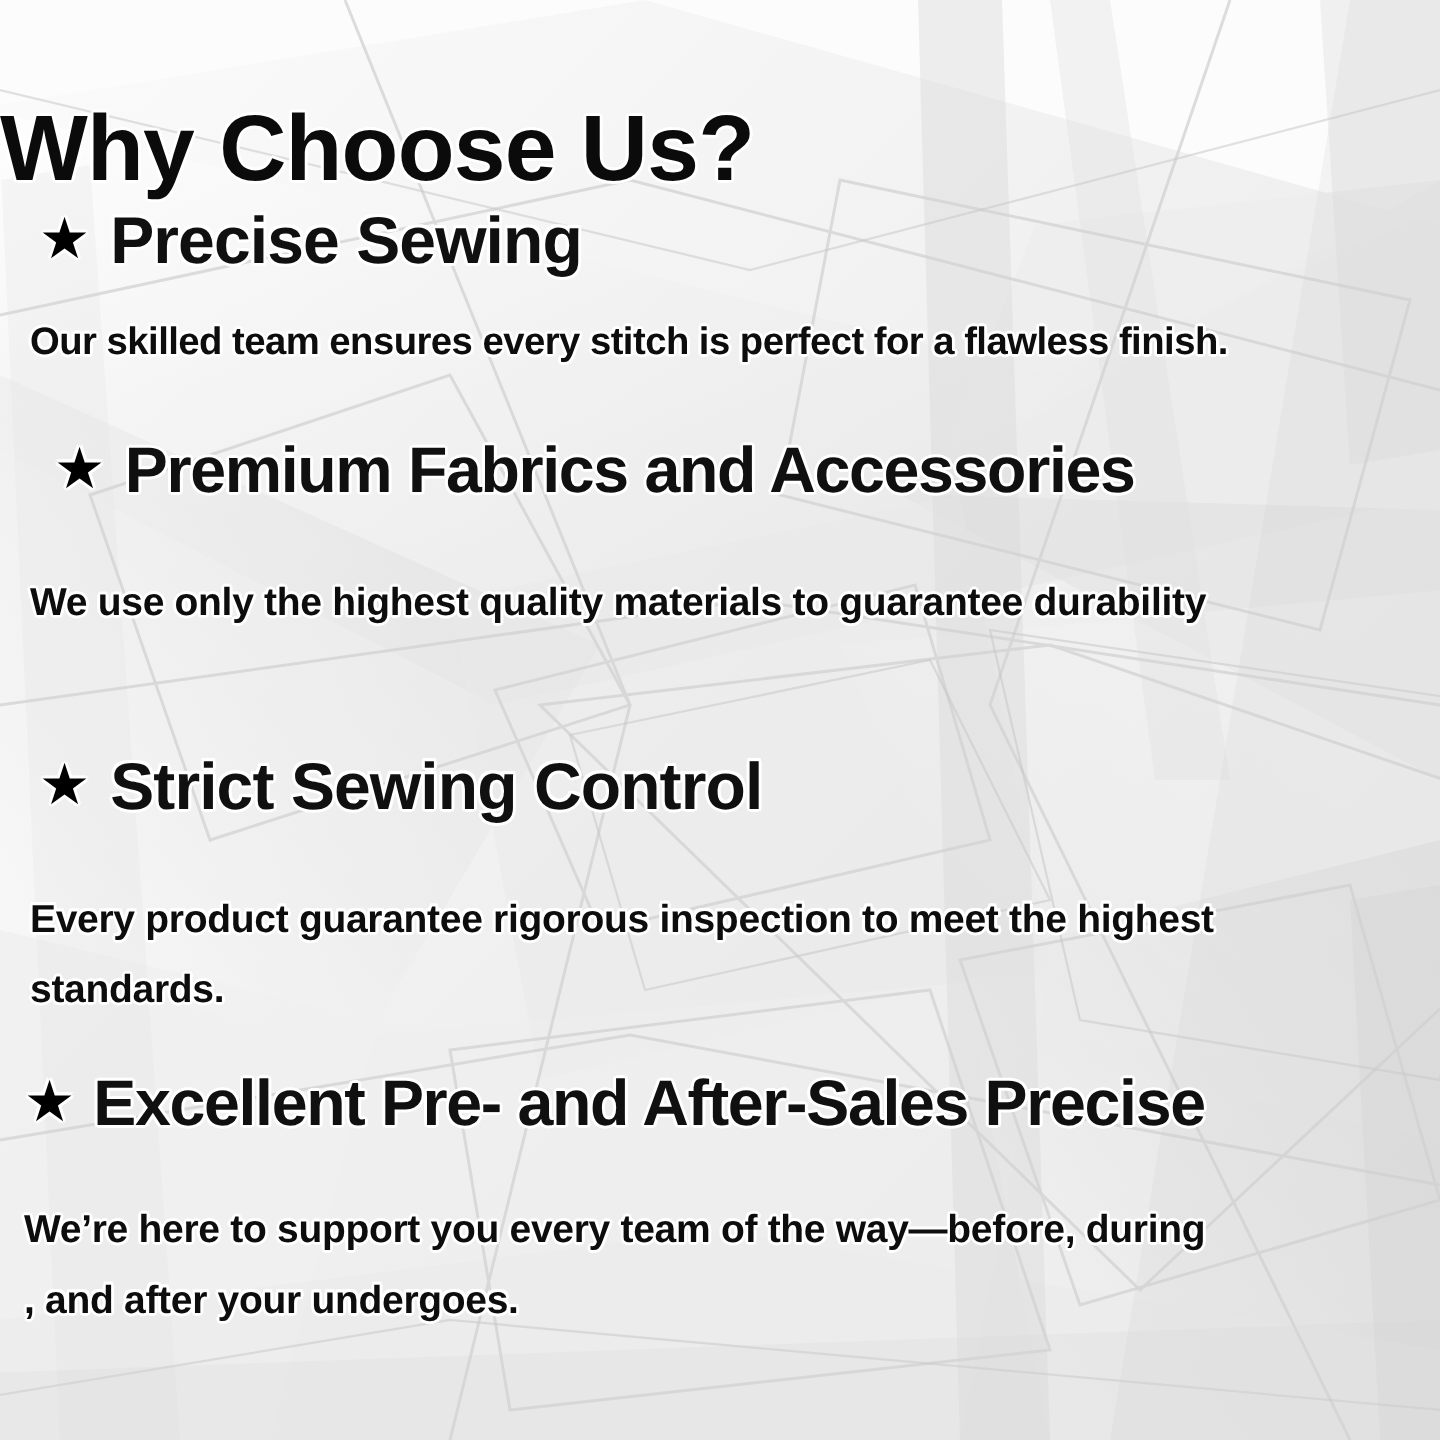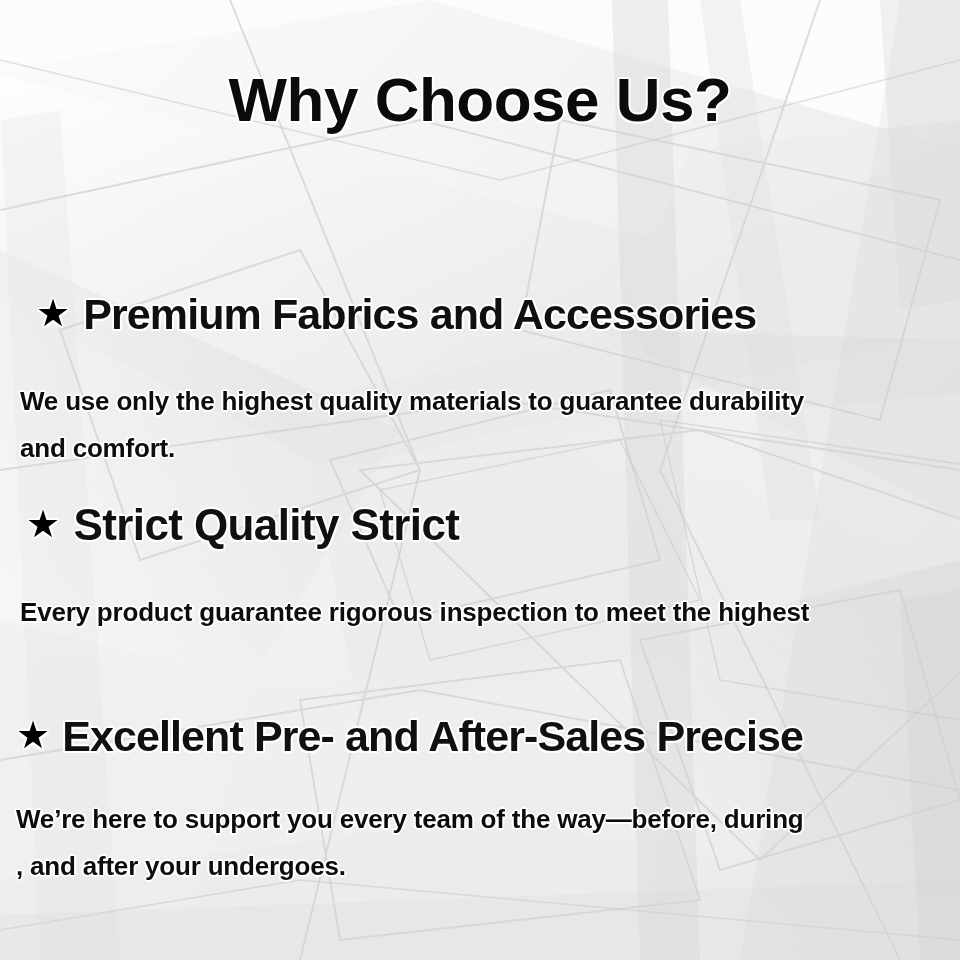--- a/index.html
+++ b/index.html
@@ -35,21 +35,20 @@
     width: 960px;
     height: 960px;
     box-sizing: border-box;
   }
 
   .poster-title {
     position: absolute;
     top: 26px;
     left: 0;
     width: 960px;
-    text-align: center;
     font-size: 62px;
     line-height: 1.02;
     font-weight: 700;
     letter-spacing: -0.5px;
     color: #0b0b0b;
     white-space: nowrap;
     text-shadow:
        2px  0   0 #fff, -2px  0   0 #fff,
        0    2px 0 #fff,  0   -2px 0 #fff,
        1.5px 1.5px 0 #fff, -1.5px 1.5px 0 #fff,
@@ -182,33 +181,39 @@
     </g>
 
     <polygon points="960,0 960,960 740,960 900,0" fill="#cdcdcd" opacity="0.18"></polygon>
     <polygon points="0,960 960,960 960,880 0,915" fill="#d5d5d5" opacity="0.22"></polygon>
   </svg>
 
   <div id="content">
 
     <h1 class="poster-title">Why Choose Us?</h1>
 
+    <section class="feature f1" style="top:138px;">
+      <h2 class="feature-heading"><span class="star">★</span><span class="htext">Precise Sewing</span></h2>
+      <div class="feature-body" style="padding-top:20px;">
+        <span class="bline">Our skilled team ensures every stitch is perfect for a flawless finish.</span>
+      </div>
+    </section>
 
     <section class="feature f2" style="top:292px;">
       <h2 class="feature-heading"><span class="star">★</span><span class="htext">Premium Fabrics and Accessories</span></h2>
       <div class="feature-body" style="padding-top:40px;">
         <span class="bline">We use only the highest quality materials to guarantee durability</span>
-        <span class="bline">and comfort.</span>
       </div>
     </section>
 
     <section class="feature f3" style="top:502px;">
-      <h2 class="feature-heading"><span class="star">★</span><span class="htext">Strict Quality Strict</span></h2>
+      <h2 class="feature-heading"><span class="star">★</span><span class="htext">Strict Sewing Control</span></h2>
       <div class="feature-body" style="padding-top:40px;">
         <span class="bline">Every product guarantee rigorous inspection to meet the highest</span>
+        <span class="bline">standards.</span>
       </div>
     </section>
 
     <section class="feature f4" style="top:714px;">
       <h2 class="feature-heading"><span class="star">★</span><span class="htext">Excellent Pre- and After-Sales Precise</span></h2>
       <div class="feature-body" style="padding-top:36px;padding-left:16px;">
         <span class="bline">We’re here to support you every team of the way—before, during</span>
         <span class="bline">, and after your undergoes.</span>
       </div>
     </section>

